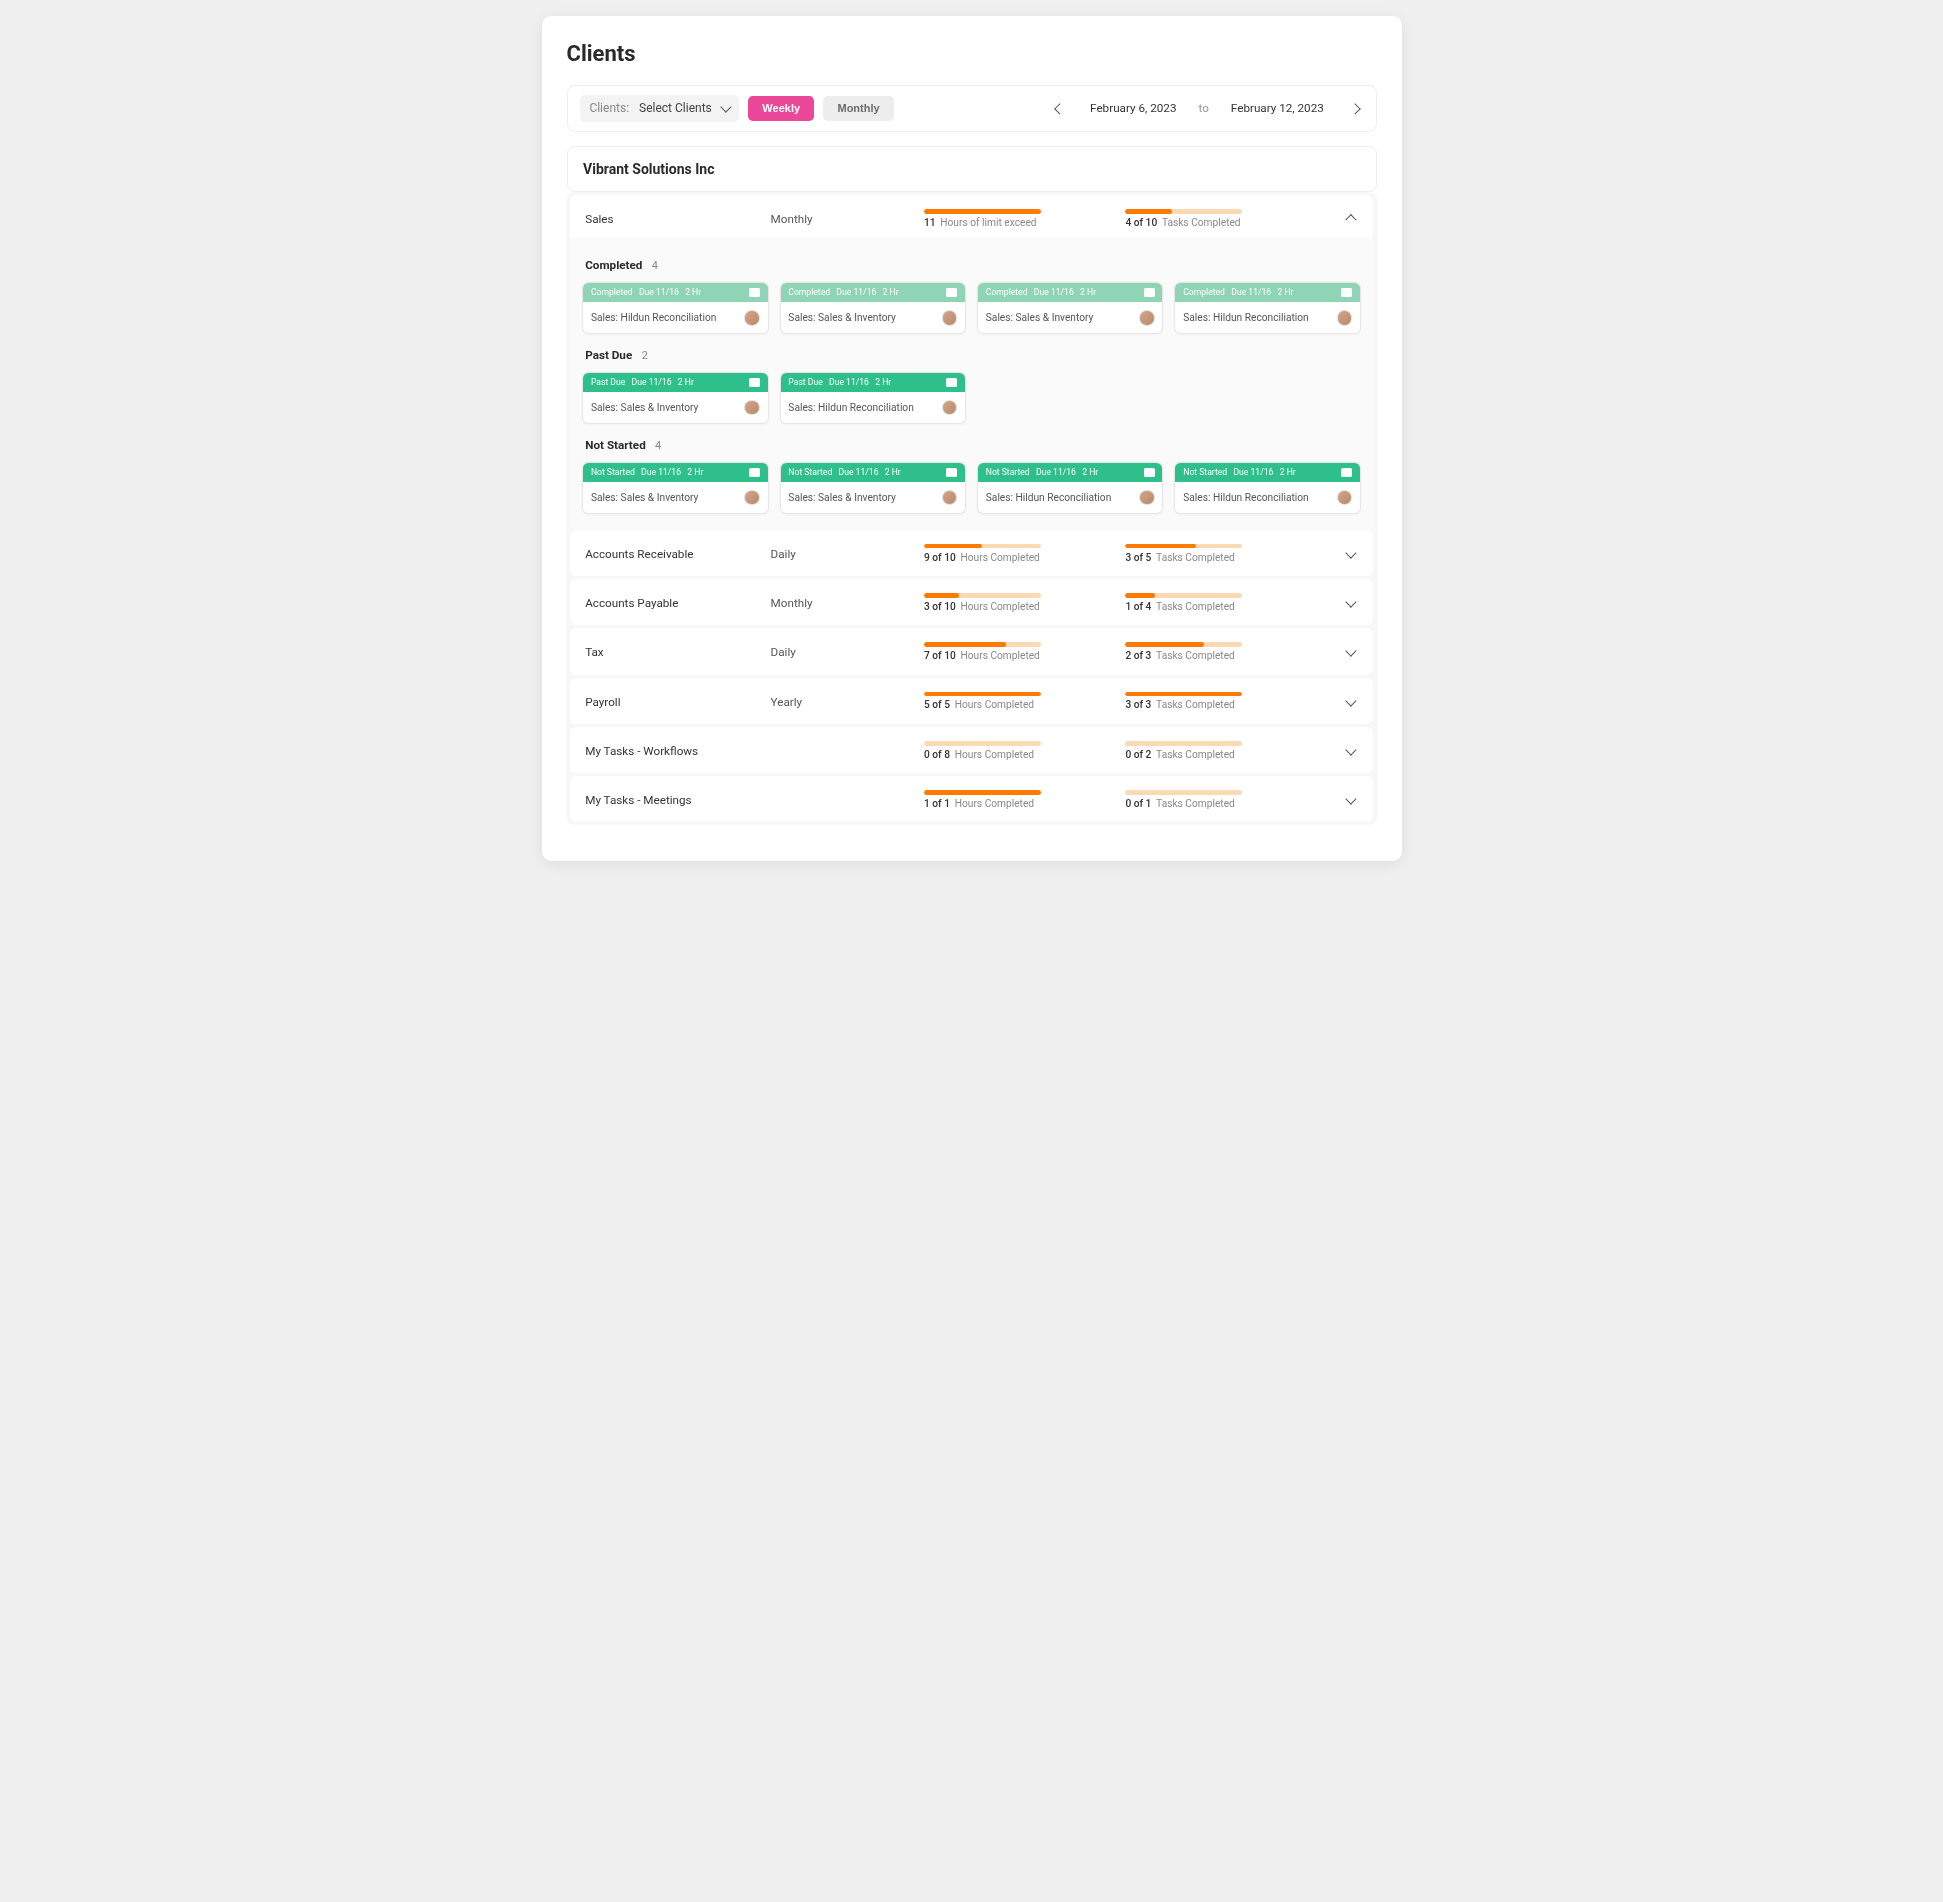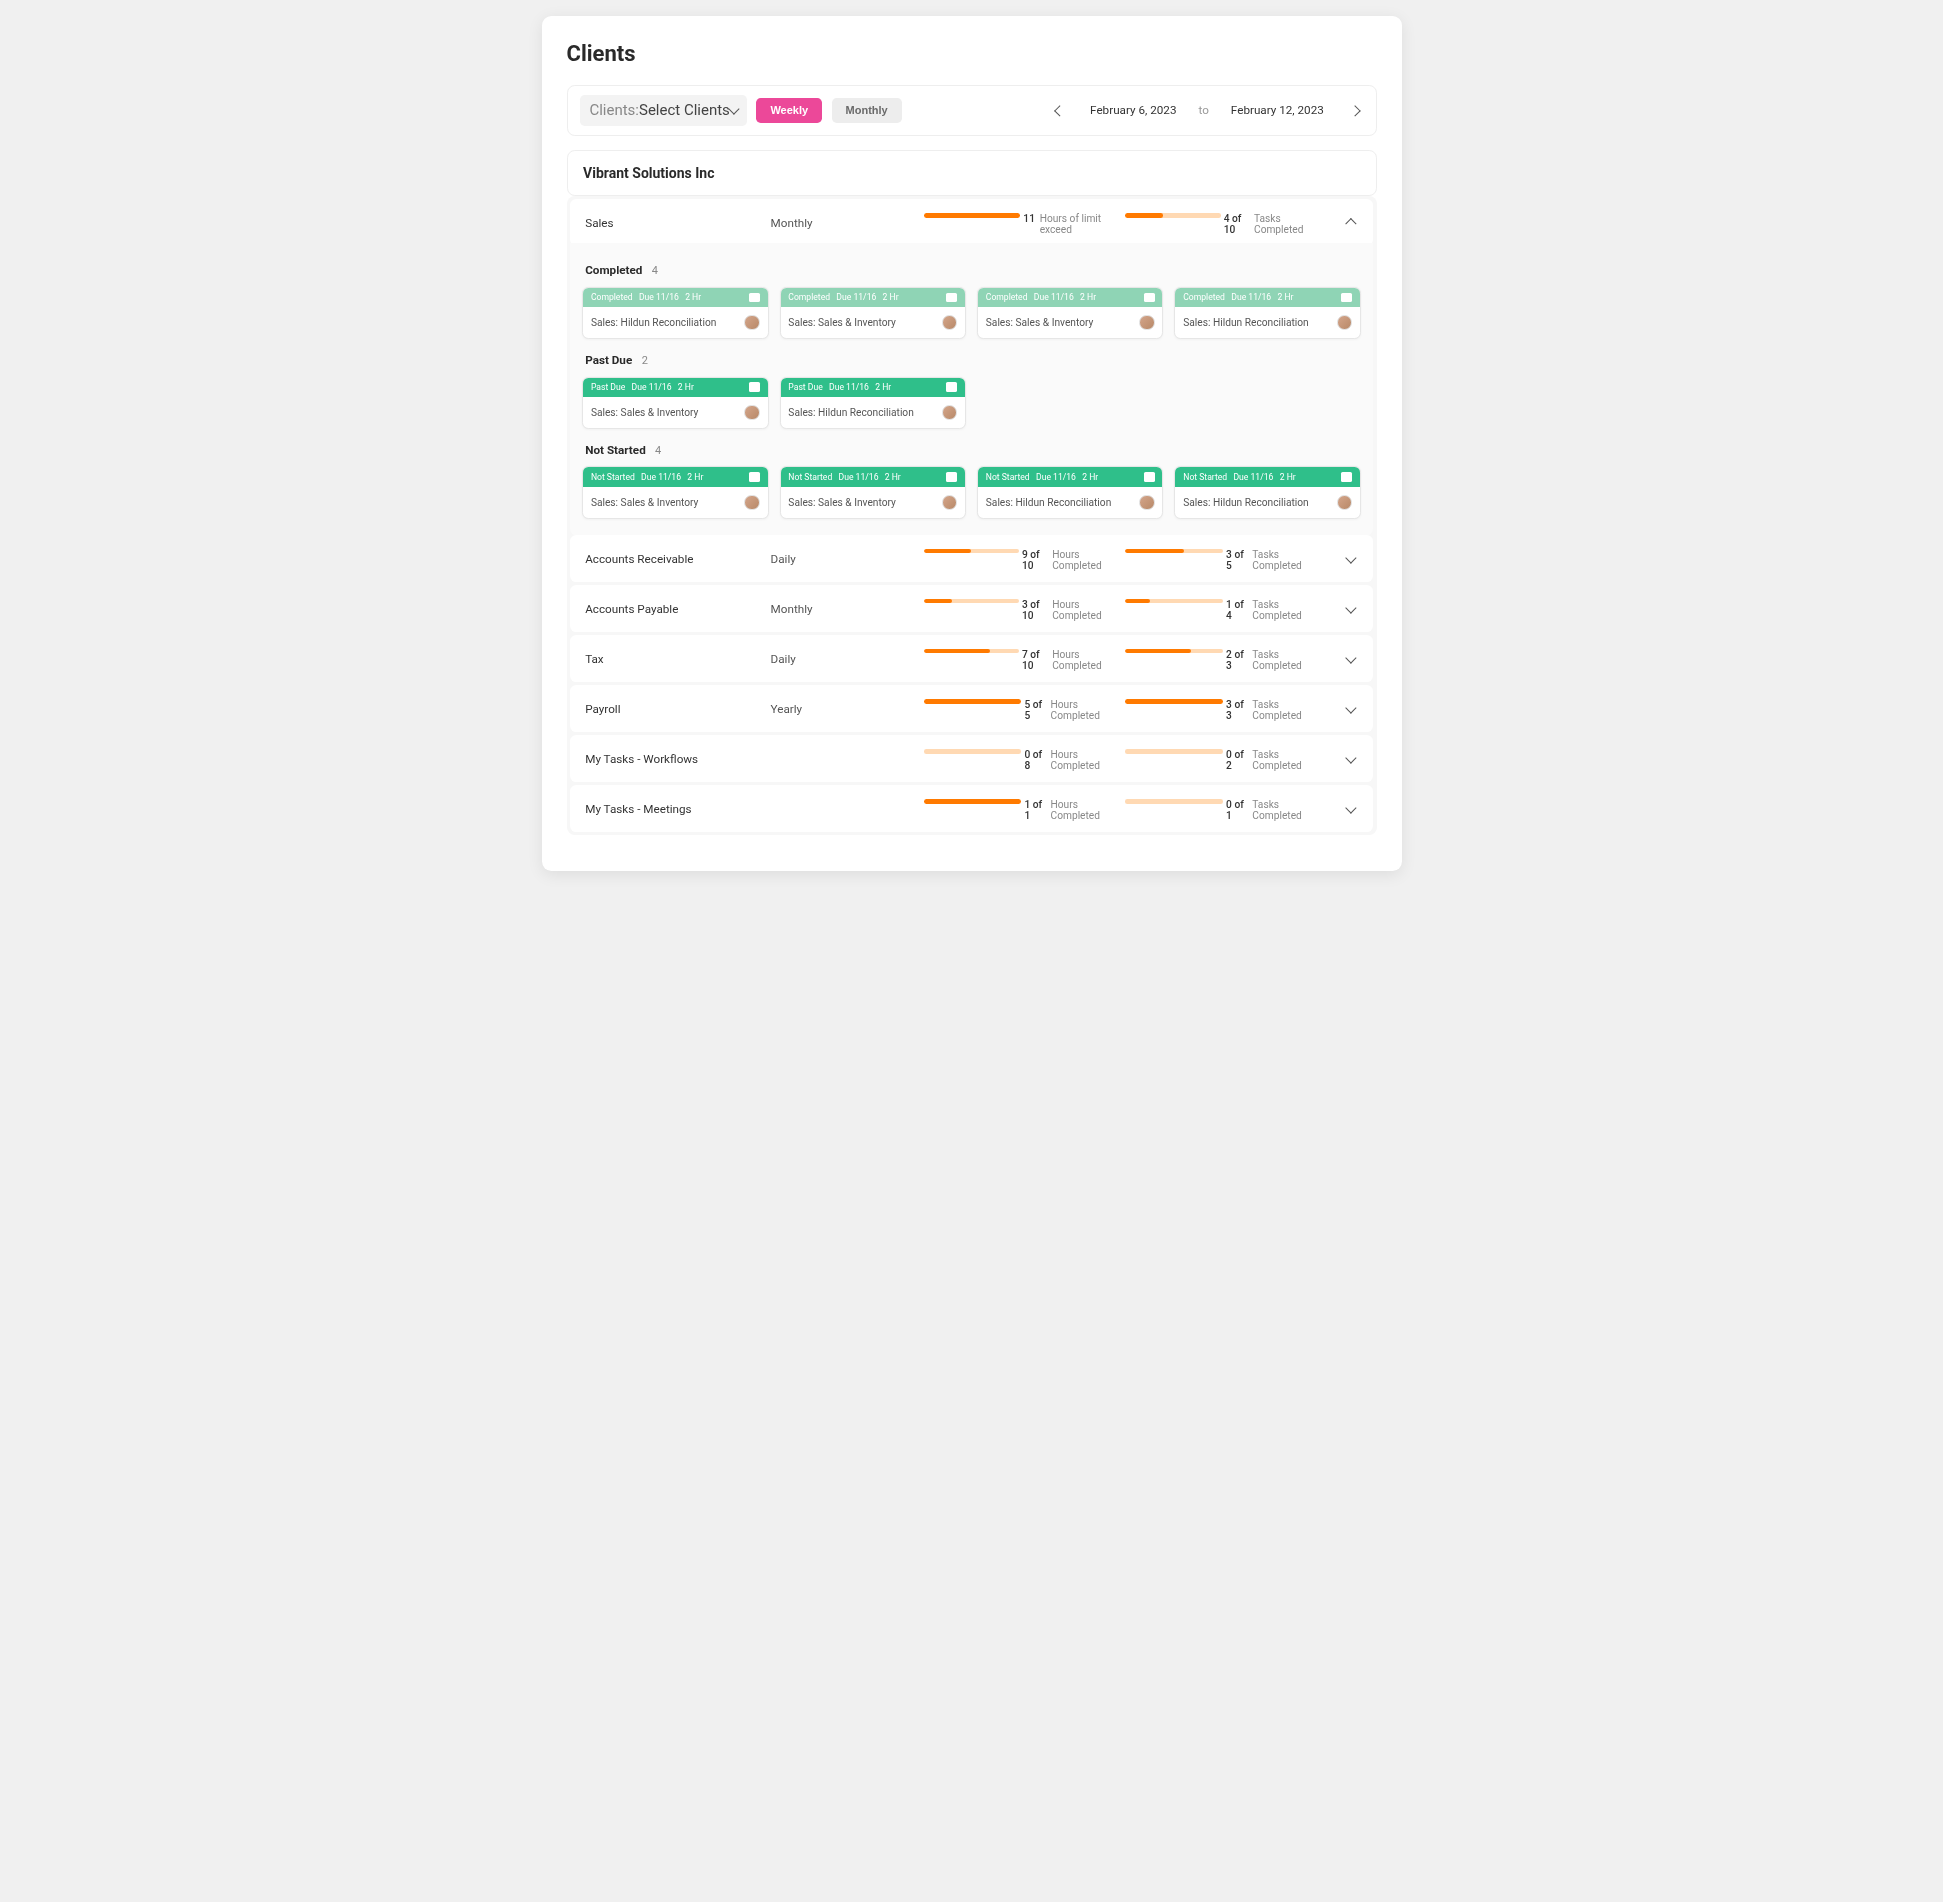--- a/index.html
+++ b/index.html
@@ -30,25 +30,25 @@
   display: flex;
   align-items: center;
   justify-content: space-between;
   margin-bottom: 14px;
 }
 .filter-left { display: flex; align-items: center; gap: 9.4px; }
 .client-select {
   background: #f3f3f3;
   border-radius: 4.7px;
   padding: 6.3px 9.4px;
-  font-size: 15px;
+  font-size: 12px;
   color: #666;
   display: flex;
   align-items: center;
-  gap: 0;
+  gap: 10px;
   cursor: pointer;
 }
 .client-select .label { color: #888; }
 .client-select .value { color: #444; }
 .toggle-btn {
   padding: 6.3px 14px;
   border-radius: 4.7px;
   font-size: 11px;
   font-weight: 600;
   border: none;
@@ -97,21 +97,21 @@
   padding: 14px 15.6px 11px 15.6px;
   display: grid;
   grid-template-columns: 1.1fr 0.9fr 1.2fr 1.2fr 31px;
   align-items: start;
   gap: 9.4px;
   margin-bottom: 3.1px;
 }
 .category-row:last-child { margin-bottom: 0; }
 .cat-name { font-size: 11.7px; color: #333; padding-top: 3.1px; }
 .cat-freq { font-size: 11.7px; color: #555; padding-top: 3.1px; }
-.metric-cell { display: flex; flex-direction: row; gap: 3.1px; }
+.metric-cell { display: flex; flex-direction: column; gap: 3.1px; }
 .progress-bar {
   height: 4.7px;
   border-radius: 2.3px;
   background: #ffd9b3;
   position: relative;
   overflow: hidden;
   width: 117px;
 }
 .progress-fill {
   height: 100%;

